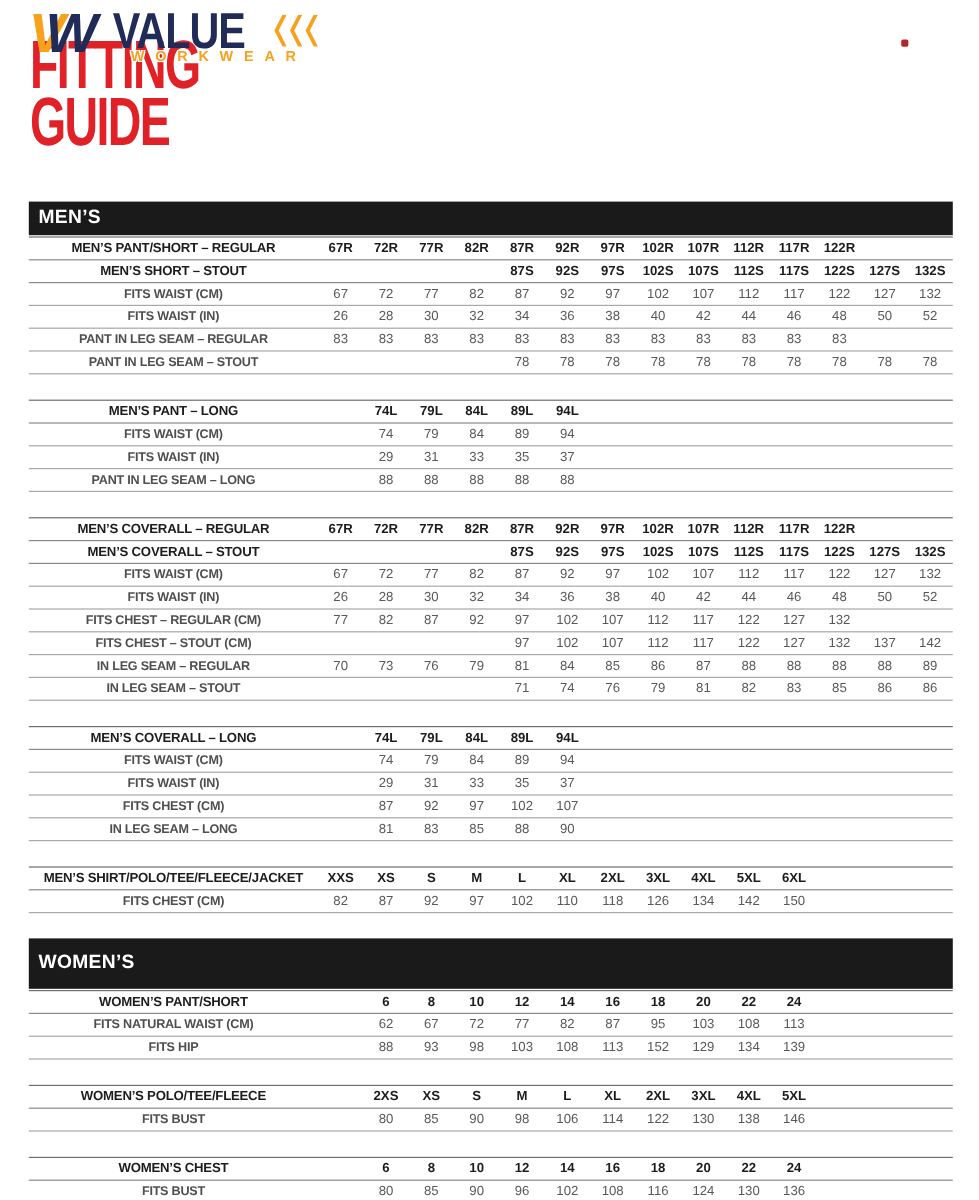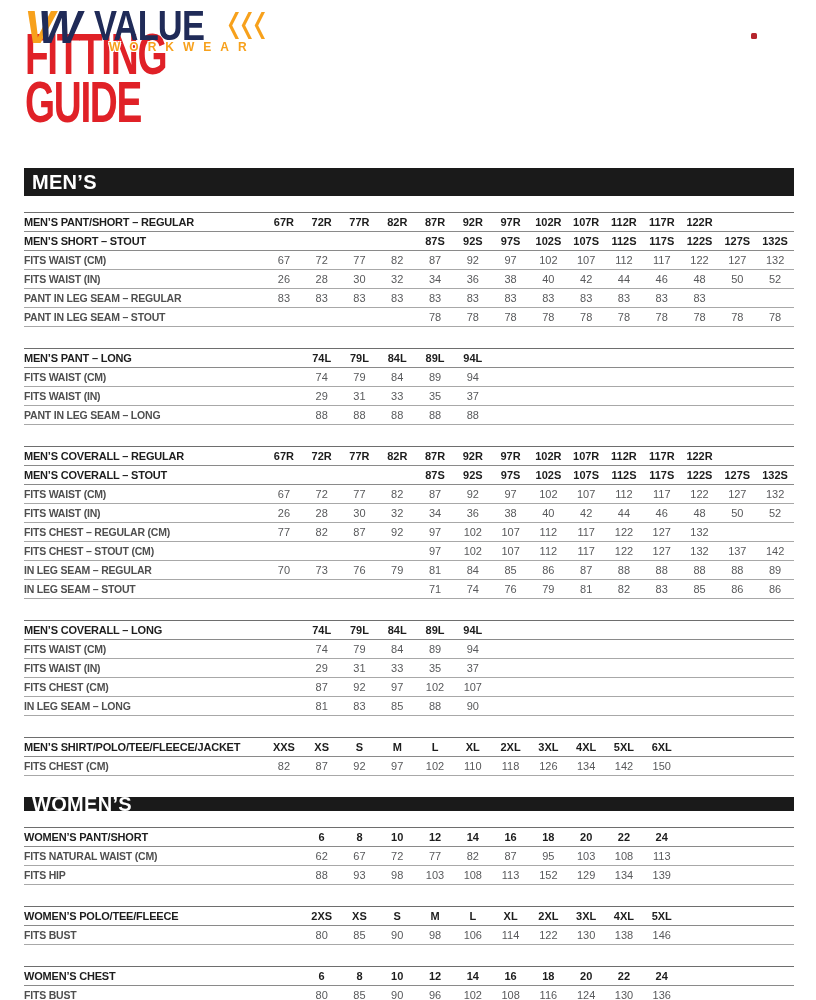--- a/index.html
+++ b/index.html
@@ -35,33 +35,33 @@
   .subbrand{position:absolute; left:87px; top:36px; color:var(--orange); font-weight:bold;
             font-size:12px; letter-spacing:9px; white-space:nowrap;
             text-shadow:-1px -1px 0 #fff, 1px -1px 0 #fff, -1px 1px 0 #fff, 1px 1px 0 #fff;}
   .red-dot{position:absolute; left:751px; top:33px; width:6px; height:6px;
            background:#b5252c; border-radius:1.5px;}
 
   
   .content{position:absolute; left:24px; top:168px; width:770px;}
   .bar{
     height:28px; background:var(--bar); color:#fff; display:flex; align-items:center;
-    padding-left:8px; font-size:20px; font-weight:bold; letter-spacing:0.3px;
-    margin-bottom:16px;
+    padding-left:8px; font-size:16px; font-weight:bold; letter-spacing:0.3px;
+    margin-bottom:1px;
     text-align:right;
   }
-  .bar.women{height:14px; margin-top:1px;}
+  .bar.women{height:42px; margin-top:1px;}
   .tbl{margin-bottom:21px; border-top:1px solid var(--line-dark);}
   .row{
     display:grid; grid-template-columns:241px repeat(14, 1fr);
     height:19px; align-items:center; border-bottom:1px solid var(--line);
   }
   .row.header{border-bottom:1px solid var(--line-head);}
   .lbl{font-size:10.5px; font-weight:bold; color:var(--label);
-       letter-spacing:-0.2px; white-space:nowrap; overflow:visible;}
+       letter-spacing:-0.2px; white-space:nowrap; overflow:visible;text-align:center;}
   .row.header .lbl{color:var(--ink); font-size:11px;}
   .cell{font-size:11px; text-align:center; color:var(--val); white-space:nowrap;}
   .row.header .cell{font-weight:bold; color:var(--ink);}
 </style>
 </head>
 <body>
 
 <div class="page">
 
   <div class="title">

